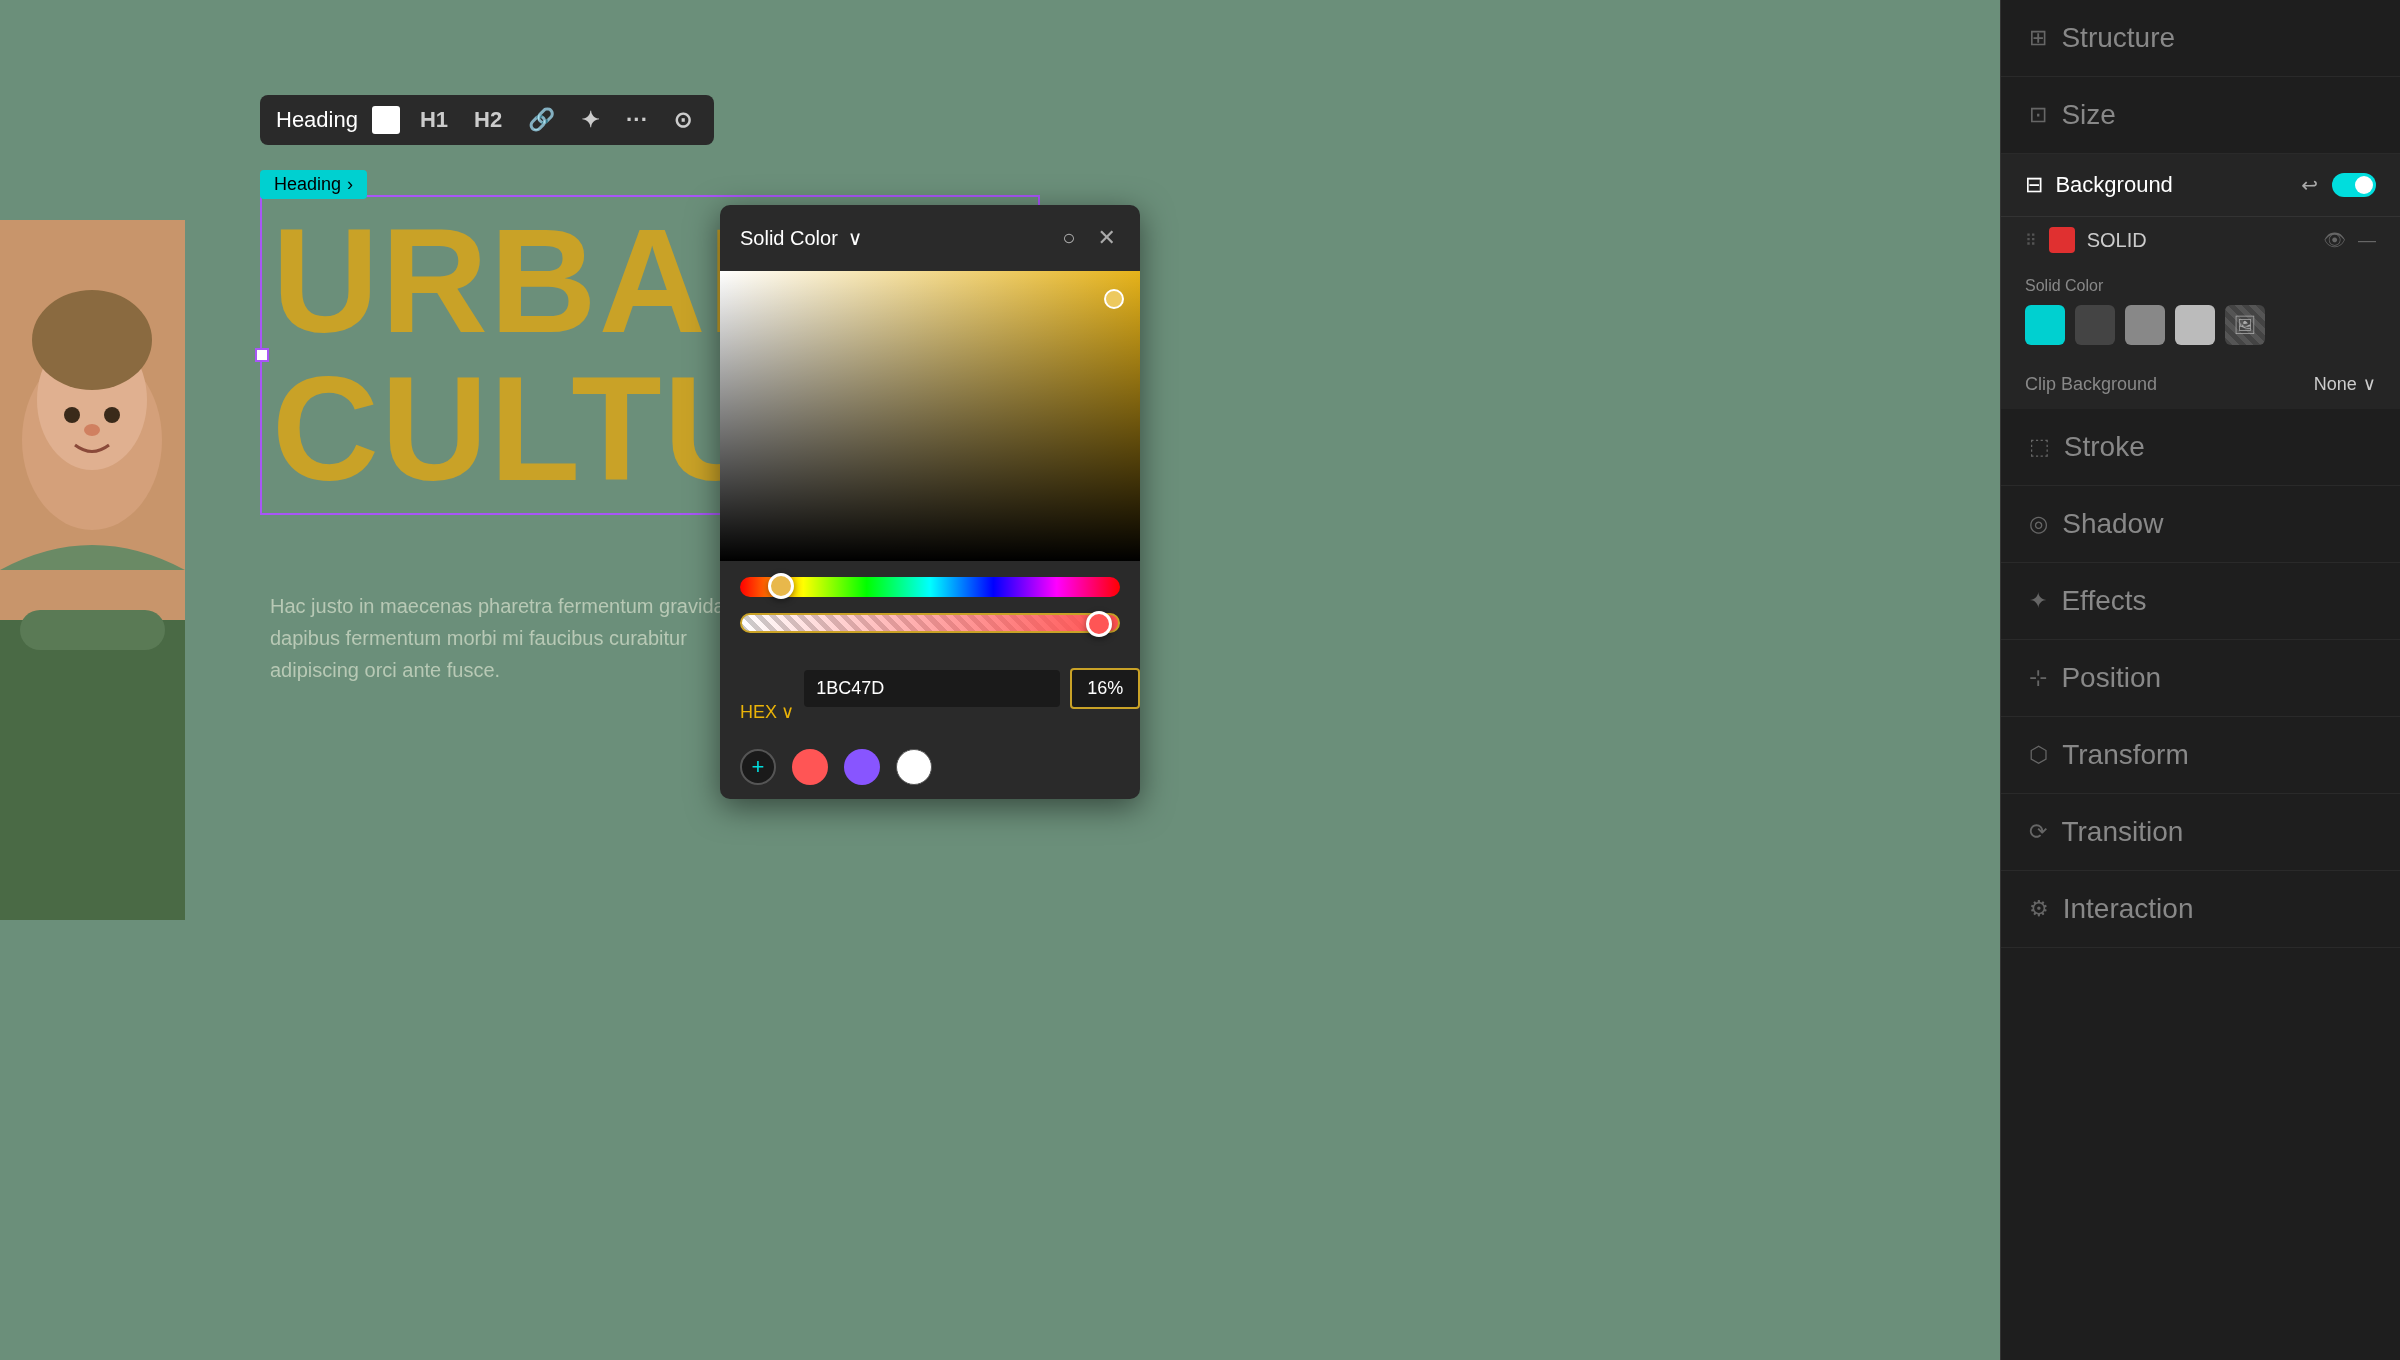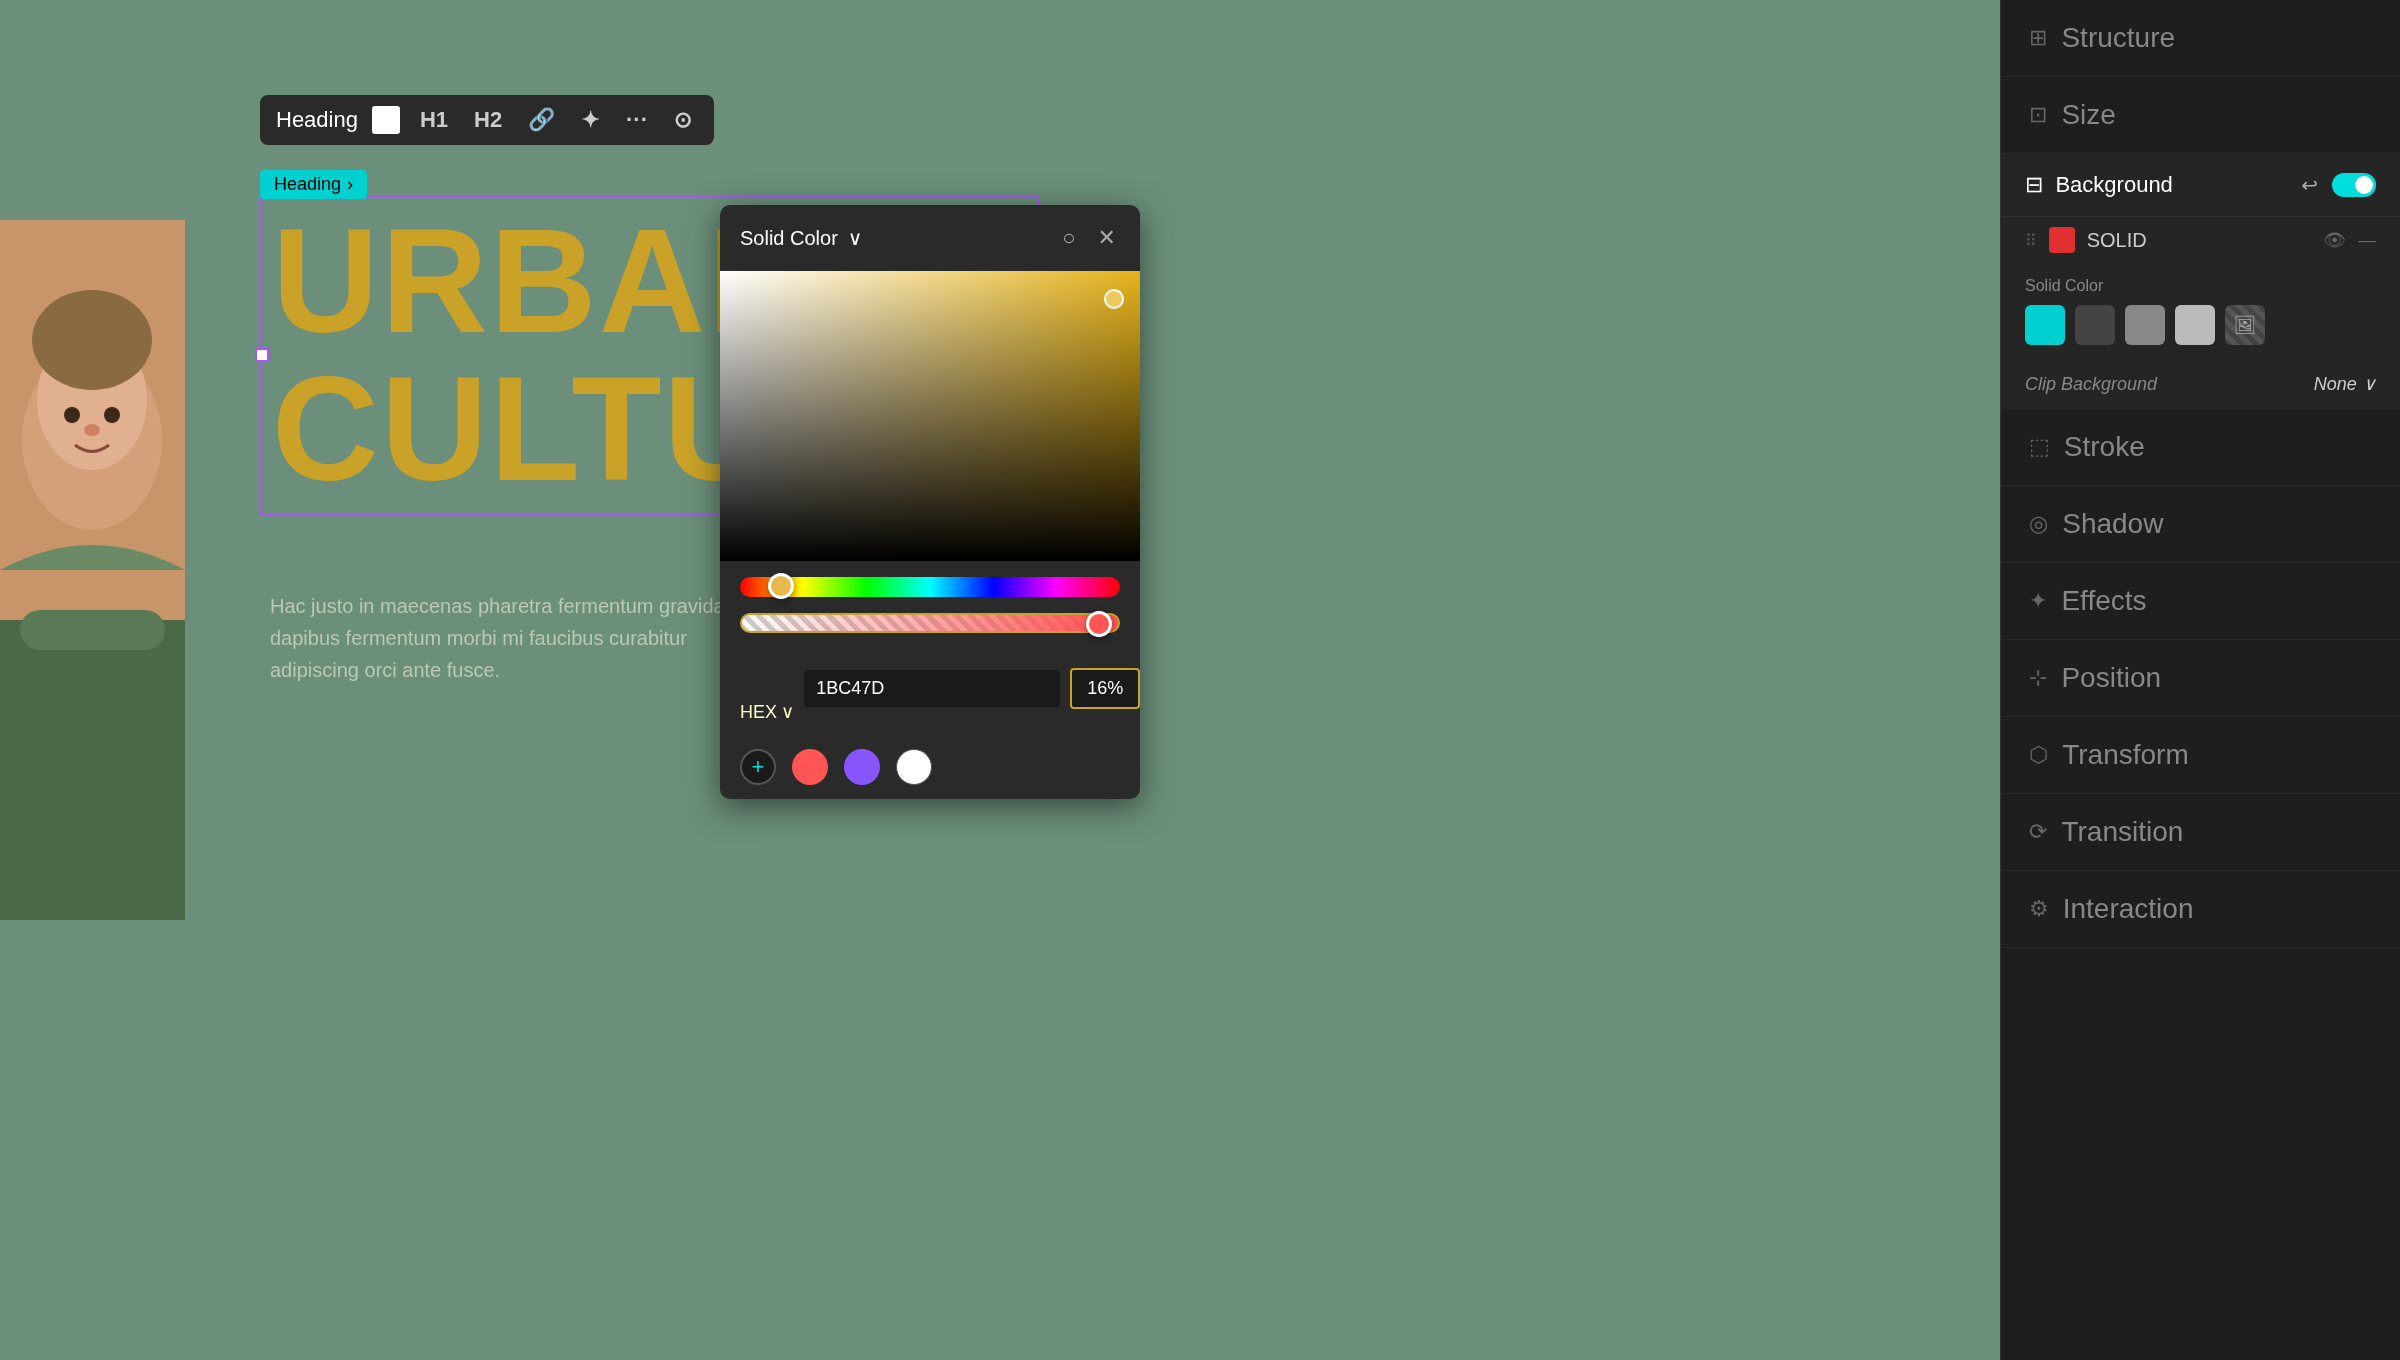--- a/index.html
+++ b/index.html
@@ -254,21 +254,21 @@
     }
 
     
     .hex-row {
       display: flex;
       align-items: center;
       padding: 12px 20px;
       gap: 10px;
     }
     .hex-label {
-      color: #fef9c3;
+      color: #eab308;
       font-size: 18px;
       display: flex;
       align-items: center;
       gap: 4px;
       margin-top: 48px;
     }
     .hex-input {
       flex: 1;
       background: #1a1a1a;
       border: none;
@@ -470,21 +470,20 @@
       color: #aaa;
       font-size: 18px;
     }
 
     
     .clip-row {
       display: flex;
       align-items: center;
       padding: 14px 24px;
       gap: 8px;
-      font-style: italic;
     }
     .clip-label {
       color: #888;
       font-size: 18px;
       flex: 1;
     }
     .clip-value {
       color: #ccc;
       font-size: 18px;
       display: flex;

